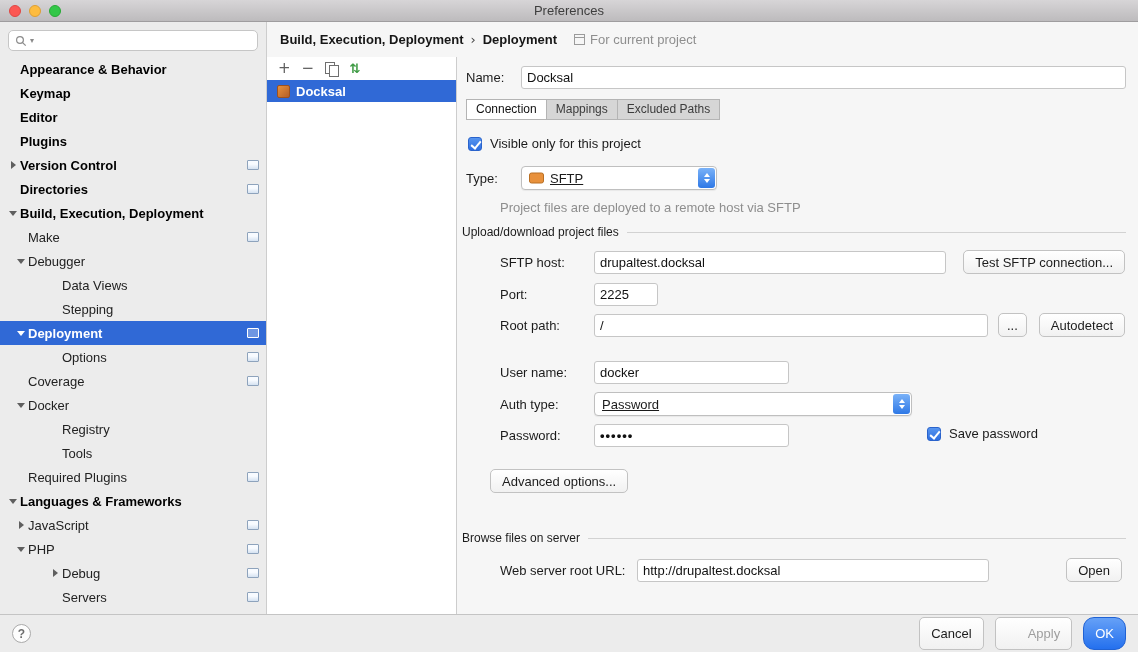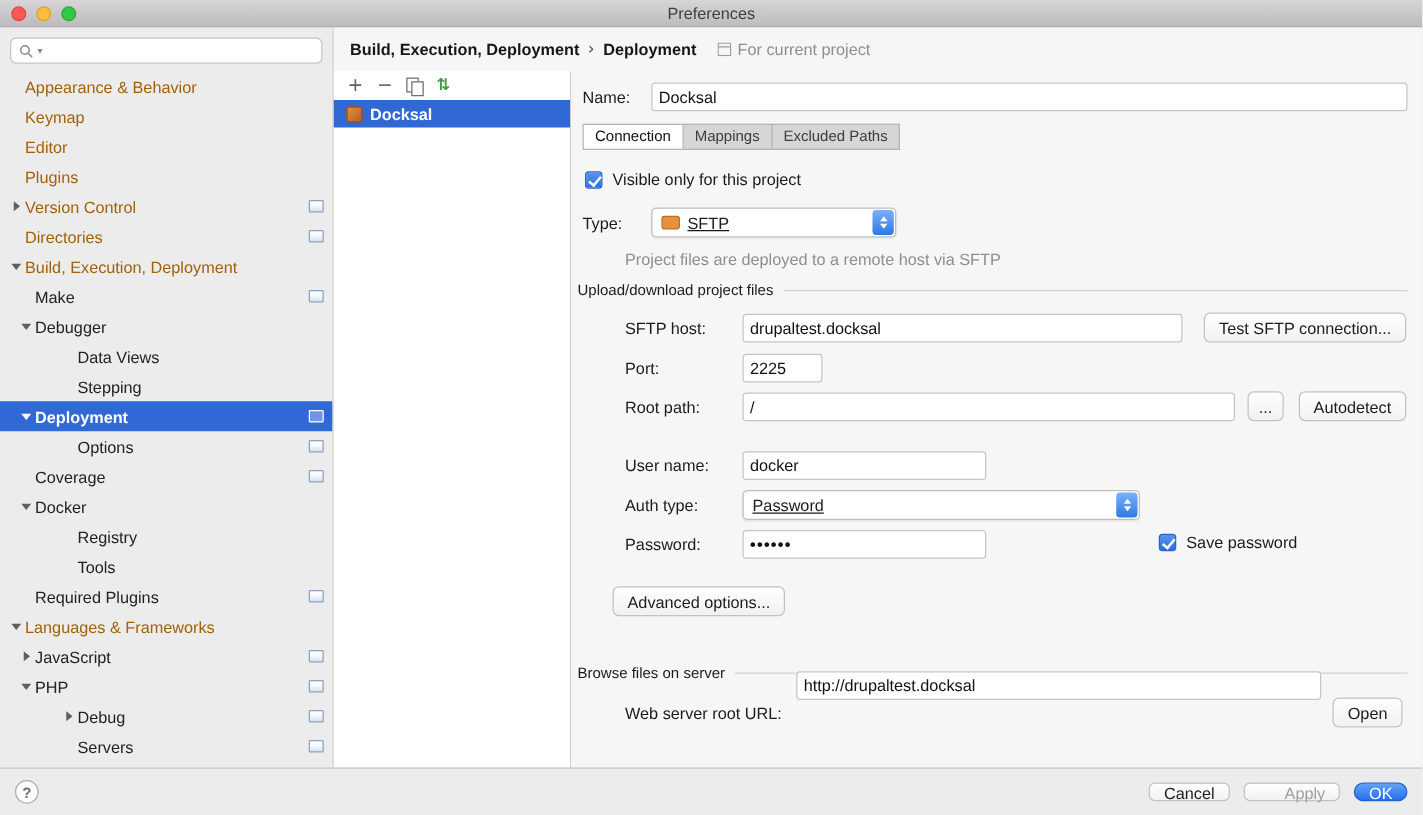--- a/index.html
+++ b/index.html
@@ -22,21 +22,21 @@
   .sidebar { position:absolute; top:22px; left:0; width:267px; bottom:38px;
     background:#ececec; border-right:1px solid #cdcdcd; overflow:hidden; }
   .searchwrap { padding:8px 8px 4px 8px; }
   .searchbox { height:21px; background:#fff; border:1px solid #c6c6c6; border-radius:5px;
     display:flex; align-items:center; padding:0 6px; gap:3px; }
   .searchbox input { border:none; outline:none; flex:1; font:12px "Liberation Sans",sans-serif; background:transparent; min-width:0; }
   .schev { font-size:8px; color:#8a8a8a; font-family:"DejaVu Sans",sans-serif; }
   .tree { margin-top:2px; }
   .r { display:flex; align-items:center; height:24px; padding-right:7px; font-size:13px; color:#222; cursor:default; }
   .l0 { padding-left:6px; } .l1 { padding-left:14px; } .l2 { padding-left:48px; }
-  .b .lb { font-weight:normal; color:#a16207;text-align:center; }
+  .b .lb { font-weight:bold; color:#000000;text-align:center; }
   .sp { width:14px; flex:0 0 14px; }
   .ar { width:14px; flex:0 0 14px; display:flex; align-items:center; justify-content:center; }
   .ar.d::before { content:""; border-left:4px solid transparent; border-right:4px solid transparent; border-top:5px solid #5f5f5f; }
   .ar.rt::before { content:""; border-top:4px solid transparent; border-bottom:4px solid transparent; border-left:5px solid #5f5f5f; }
   .pj { margin-left:auto; width:12px; height:10px; border:1px solid #8ea3bc;
     background:linear-gradient(#f8fbff 40%,#d5e2f1); border-radius:1px; flex:0 0 12px; }
   .r.sel { background:#3069d6; }
   .r.sel .lb { color:#fff; font-weight:bold; }
   .r.sel .ar.d::before { border-top-color:#fff; }
   .r.sel .pj { border-color:#fff; background:rgba(255,255,255,.3); }
@@ -97,21 +97,21 @@
     padding:0 11px; cursor:default; }
   .btn.primary { background:linear-gradient(#66a1f7,#2470ee); border-color:#2062d4; color:#fff; }
   .btn.disabled { color:#9e9e9e;padding-left:32px; }
 
   
   .footer { position:absolute; left:0; right:0; bottom:0; height:38px; background:#ececec;
     border-top:1px solid #c4c4c4; display:flex; align-items:center; padding:0 12px; }
   .helpbtn { width:19px; height:19px; border-radius:50%; border:1px solid #aaa; background:#fdfdfd;
     color:#6e6e6e; font-weight:bold; font-size:12px; display:flex; align-items:center; justify-content:center; }
   .fbtns { margin-left:auto; display:flex; gap:11px; }
-  .fbtns .btn { height:15px; min-width:58px; }
+  .fbtns .btn { height:33px; min-width:58px; }
   .fbtns .btn.primary { min-width:40px;border-radius:11px; }
 </style>
 </head>
 <body>
 
 <div class="window">
 
   <div class="titlebar">
     <div class="traffic">
       <span class="tl red"></span>
@@ -330,21 +330,21 @@
     </label>
 
     <button class="btn" style="left:33px;top:412px">Advanced options...</button>
 
     <div class="section" style="left:5px;right:12px;top:474px">
       <span>Browse files on server</span>
         <span class="rule"></span>
     </div>
 
     <span class="flabel" style="left:43px;top:506px">Web server root URL:</span>
-    <span class="tfwrap" style="left:180px;top:480px;width:420px"><input class="tf" value="http://drupaltest.docksal" style=""></span>
+    <span class="tfwrap" style="left:180px;top:502px;width:352px"><input class="tf" value="http://drupaltest.docksal" style=""></span>
     <button class="btn" style="right:16px;top:501px">Open</button>
   </div>
 
   <div class="footer">
     <span class="helpbtn">?</span>
     <div class="fbtns">
       <button class="btn">Cancel</button>
       <button class="btn disabled">Apply</button>
       <button class="btn primary">OK</button>
     </div>

